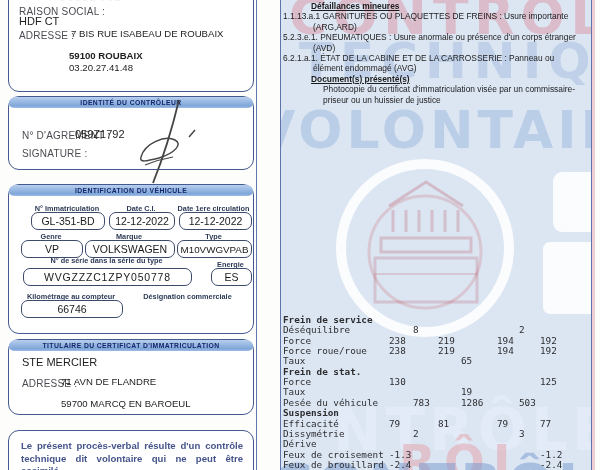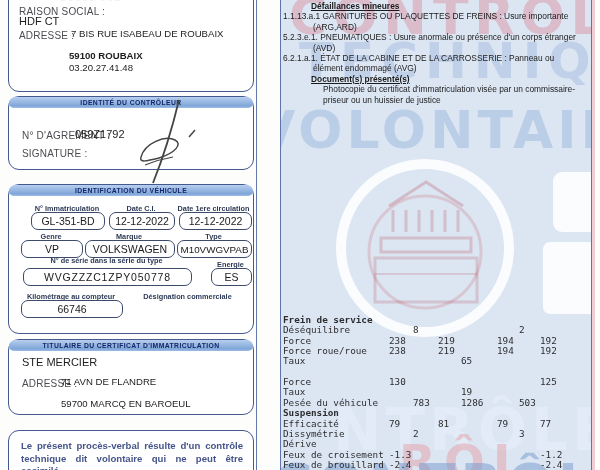--- a/index.html
+++ b/index.html
@@ -112,20 +112,23 @@
         <span class="mlabel">Force roue/roue</span>
         <span class="mcell" style="left: 108px;">238</span>
         <span class="mcell" style="left: 157px;">219</span>
         <span class="mcell" style="left: 216px;">194</span>
         <span class="mcell" style="left: 259px;">192</span>
       </div>
       <div class="mrow" style="top: 53.4px;">
         <span class="mlabel">Taux</span>
         <span class="mcell" style="left: 180px;">65</span>
       </div>
+      <div class="mrow sec" style="top: 63.75px;">
+        <span class="mlabel">Frein de stat.</span>
+      </div>
       <div class="mrow" style="top: 74.1px;">
         <span class="mlabel">Force</span>
         <span class="mcell" style="left: 108px;">130</span>
         <span class="mcell" style="left: 259px;">125</span>
       </div>
       <div class="mrow" style="top: 84.45px;">
         <span class="mlabel">Taux</span>
         <span class="mcell" style="left: 180px;">19</span>
       </div>
       <div class="mrow" style="top: 94.8px;">

